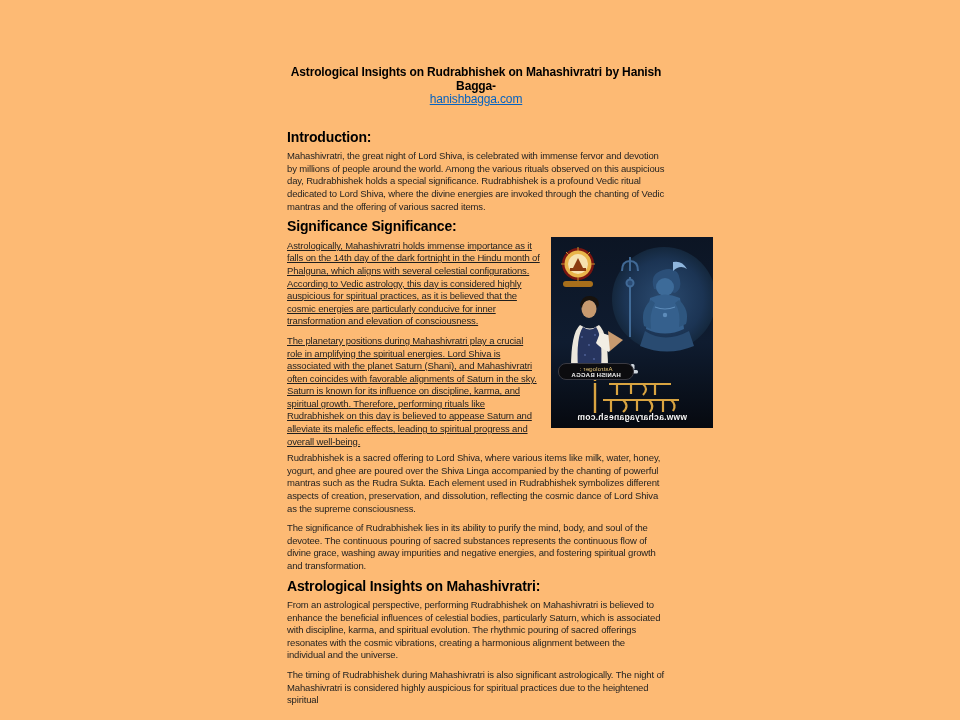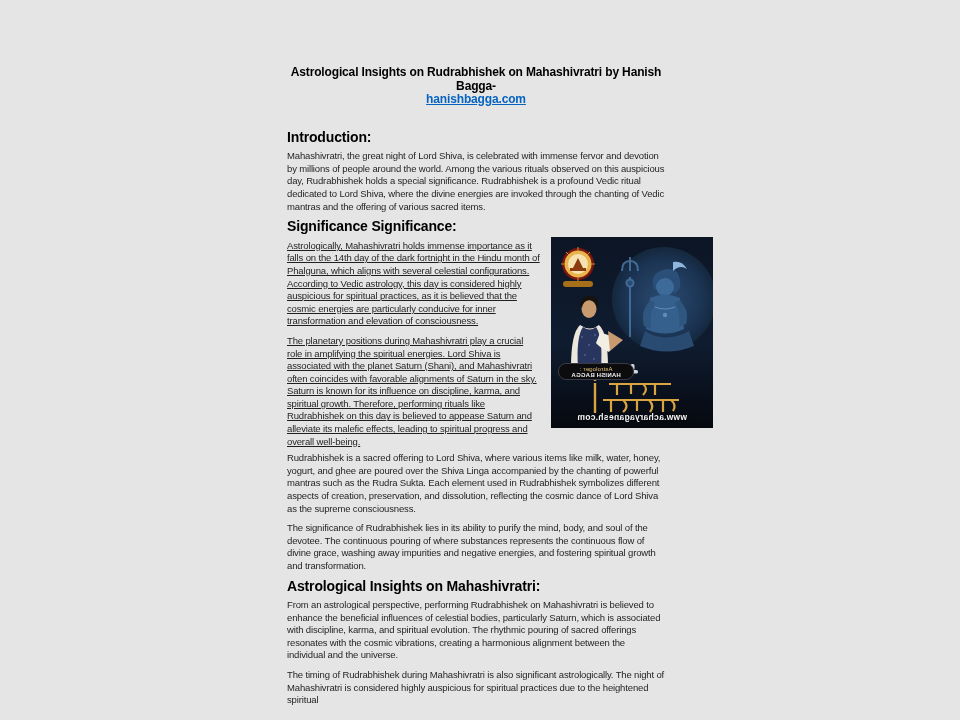--- a/index.html
+++ b/index.html
@@ -6,21 +6,21 @@
   html, body {
     margin: 0; padding: 0;
     width: 960px; height: 720px;
     background: #ffffff;
     font-family: "Liberation Sans", sans-serif;
     overflow: hidden;
   }
   .page {
     position: relative;
     width: 960px; height: 720px;
-    background: #e5e5e5;
+    background: #fdba74;
     padding-left: 36px;
   }
   .doc-column {
     position: absolute;
     left: 287px; top: 0;
     width: 378px;
     padding-top: 66px;
     color: #1f1f1f;
     font-size: 9.5px;
     line-height: 12.6px;
@@ -28,21 +28,21 @@
   }
   .doc-title-block { text-align: center; margin: 0 0 24px 0; }
   .doc-title {
     font-size: 12px; line-height: 13.5px;
     font-weight: 700; color: #000000;
     margin: 0;
   }
   .doc-link {
     display: inline-block;
     font-size: 12px; line-height: 13.5px;
-    font-weight: 700;
+    font-weight: 400;
     color: #0563C1;
     text-decoration: underline;
   }
   h3.sec-heading {
     font-size: 14px; line-height: 12.6px;
     font-weight: 700; color: #000000;
     margin: 0 0 7px 0;
   }
   p.body-para { margin: 0 0 7px 0; }
   .sig-section {
@@ -203,20 +203,20 @@
 
         <div class="photo-label">
           <span class="l1">Astrologer :</span>
           <span class="l2">HANISH BAGGA</span>
         </div>
         <div class="photo-url">www.acharyaganesh.com</div>
       </div>
     </div>
 
     <p class="body-para">Rudrabhishek is a sacred offering to Lord Shiva, where various items like milk, water, honey, yogurt, and ghee are poured over the Shiva Linga accompanied by the chanting of powerful mantras such as the Rudra Sukta. Each element used in Rudrabhishek symbolizes different aspects of creation, preservation, and dissolution, reflecting the cosmic dance of Lord Shiva as the supreme consciousness.</p>
-    <p class="body-para">The significance of Rudrabhishek lies in its ability to purify the mind, body, and soul of the devotee. The continuous pouring of where substances represents the continuous flow of divine grace, washing away impurities and negative energies, and fostering spiritual growth and transformation.</p>
+    <p class="body-para">The significance of Rudrabhishek lies in its ability to purify the mind, body, and soul of the devotee. The continuous pouring of sacred substances represents the continuous flow of divine grace, washing away impurities and negative energies, and fostering spiritual growth and transformation.</p>
 
     <h3 class="sec-heading">Astrological Insights on Mahashivratri:</h3>
     <p class="body-para">From an astrological perspective, performing Rudrabhishek on Mahashivratri is believed to enhance the beneficial influences of celestial bodies, particularly Saturn, which is associated with discipline, karma, and spiritual evolution. The rhythmic pouring of sacred offerings resonates with the cosmic vibrations, creating a harmonious alignment between the individual and the universe.</p>
     <p class="body-para">The timing of Rudrabhishek during Mahashivratri is also significant astrologically. The night of Mahashivratri is considered highly auspicious for spiritual practices due to the heightened spiritual</p>
 
   </div>
 </div>
 
 </body></html>

